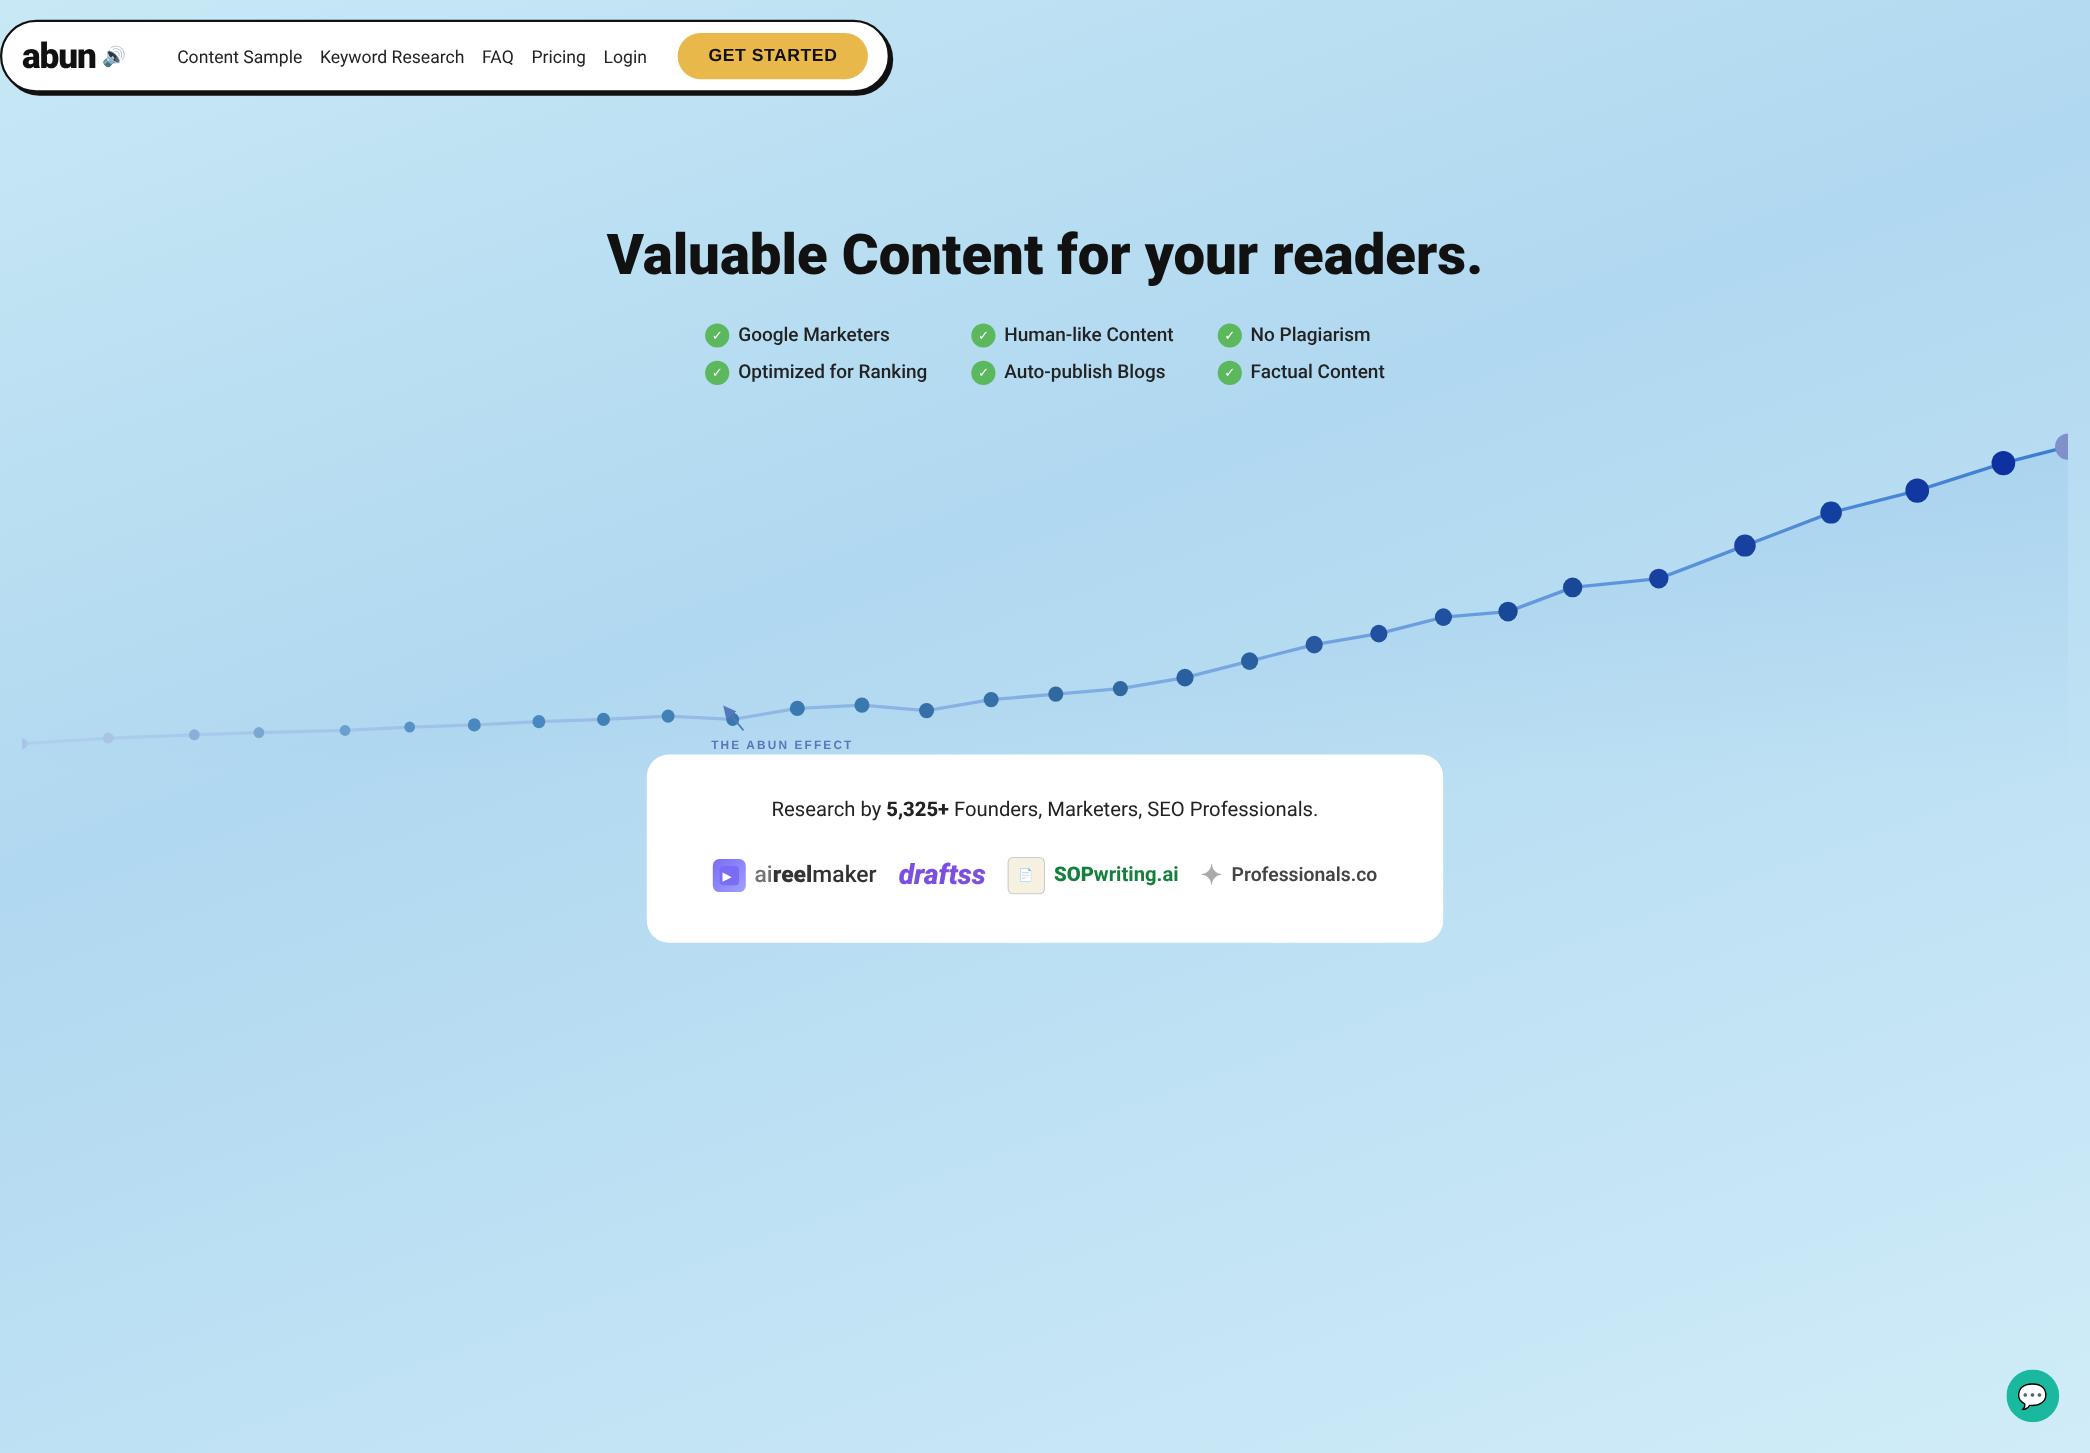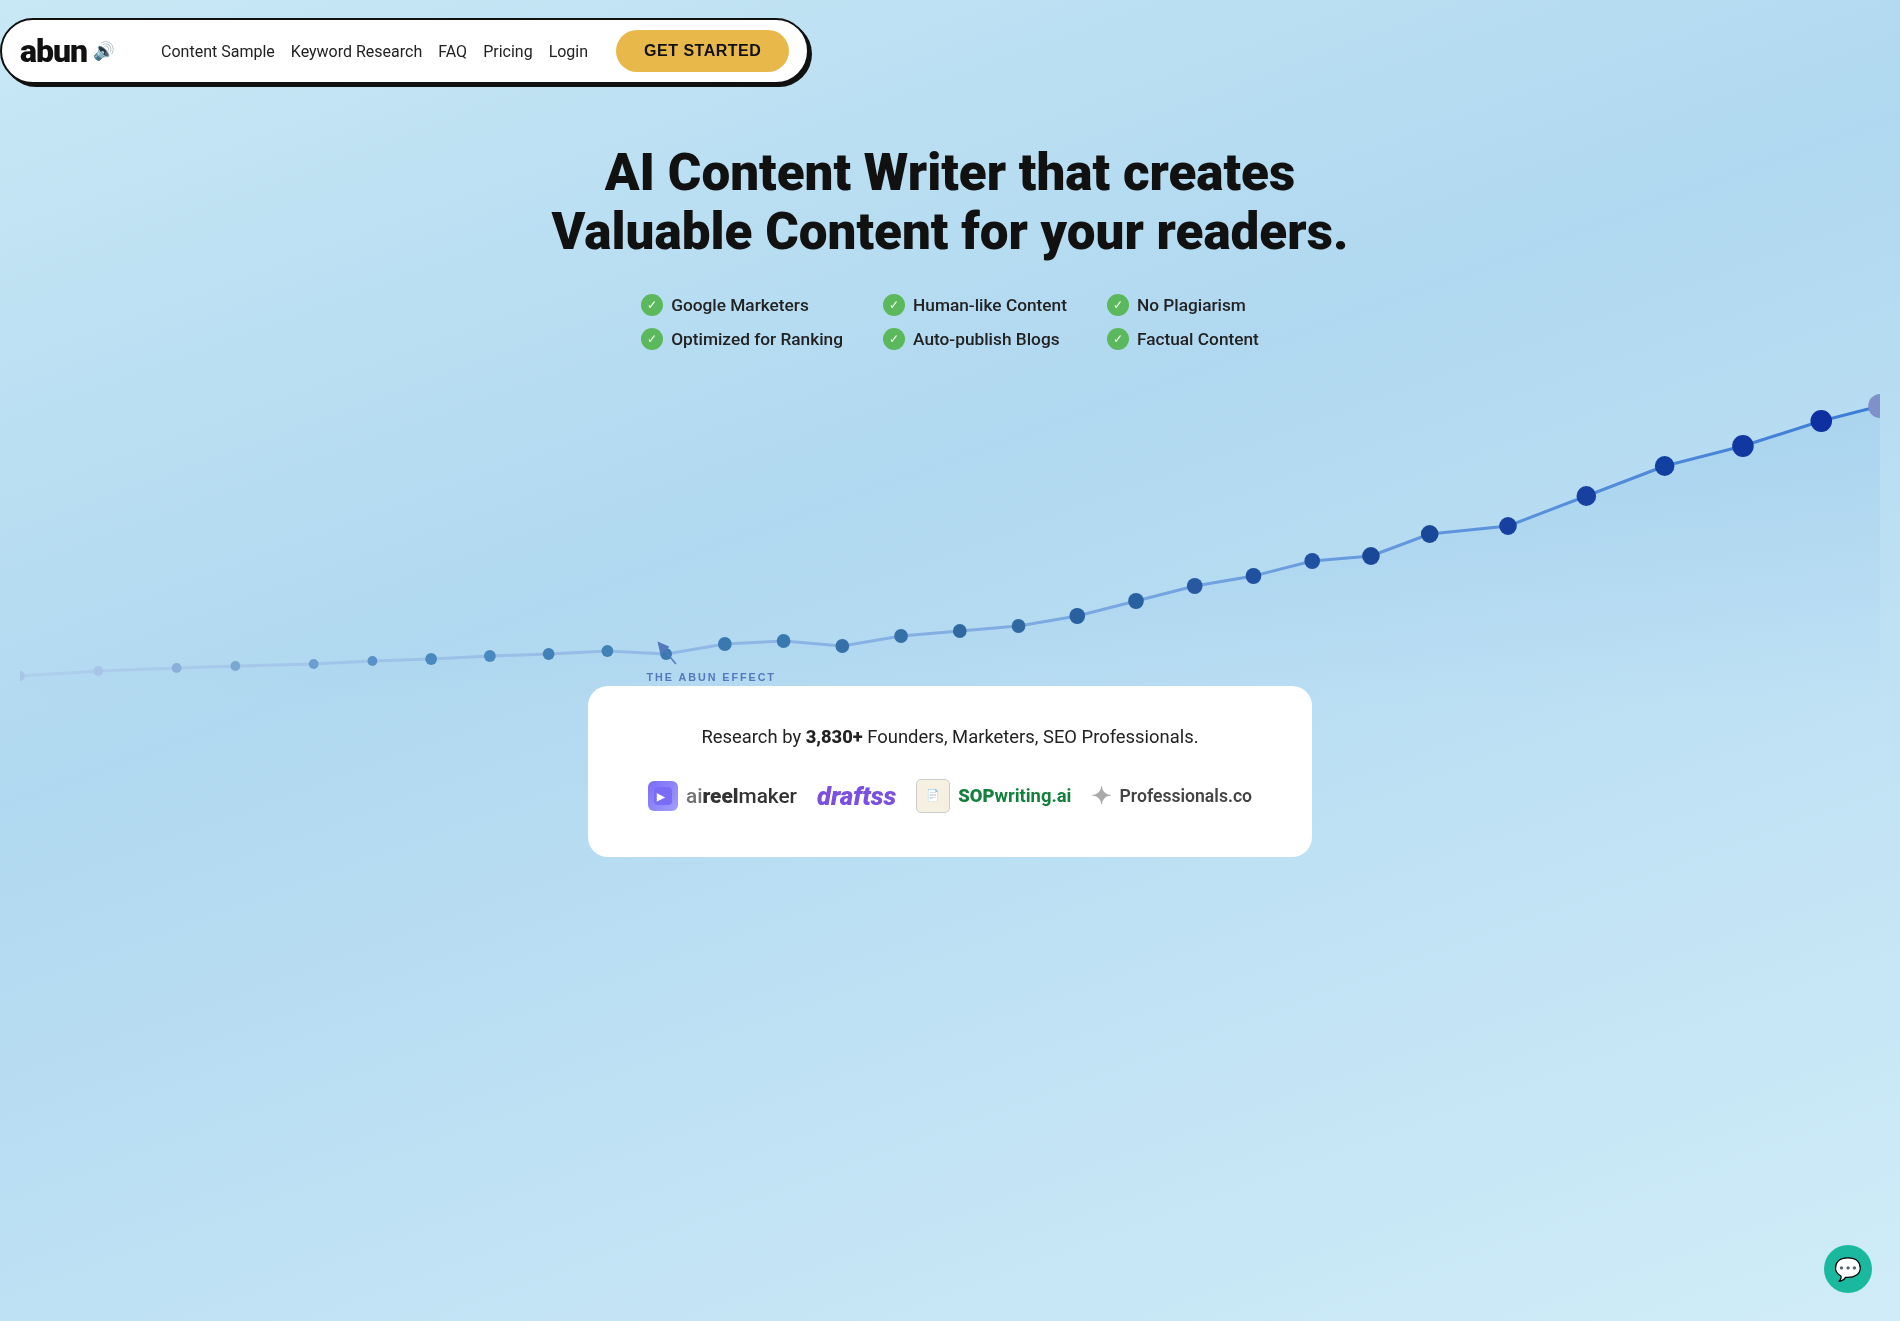--- a/index.html
+++ b/index.html
@@ -271,21 +271,21 @@
       <a class="nav-link">FAQ</a>
       <a class="nav-link">Pricing</a>
       <a class="nav-link">Login</a>
     </div>
     <button class="nav-cta">GET STARTED</button>
   </nav>
 </div>
 
 <section class="hero">
   <h1 class="hero-title">
-    <span>AI Content Writer that creates</span><br>
+    <br>
     <span>Valuable Content for your readers.</span>
   </h1>
 
   <div class="features-grid">
     <div class="feature-item">
       <span class="check-icon">✓</span>
       <span>Google Marketers</span>
     </div>
     <div class="feature-item">
       <span class="check-icon">✓</span>
@@ -366,21 +366,21 @@
           <path d="M0,0 L8,4 L0,8 Z" fill="#5577bb"></path>
         </marker>
       </defs>
     </svg>
   </div>
 </section>
 
 <div class="trust-wrapper">
   <div class="trust-section">
     <p class="trust-text">
-      <span>Research by </span><strong>3,830+</strong><span> Founders, Marketers, SEO Professionals.</span>
+      <span>Research by </span><strong>5,325+</strong><span> Founders, Marketers, SEO Professionals.</span>
     </p>
     <div class="logos-row">
 
       <div class="logo-brand">
         <div class="logo-icon-aireel">
           <svg width="18" height="18" viewBox="0 0 18 18">
               <rect width="18" height="18" rx="4" fill="#7B6CF5"></rect>
               <text x="3" y="13" font-size="10" fill="white" font-weight="900">▶</text>
             </svg>
         </div>

